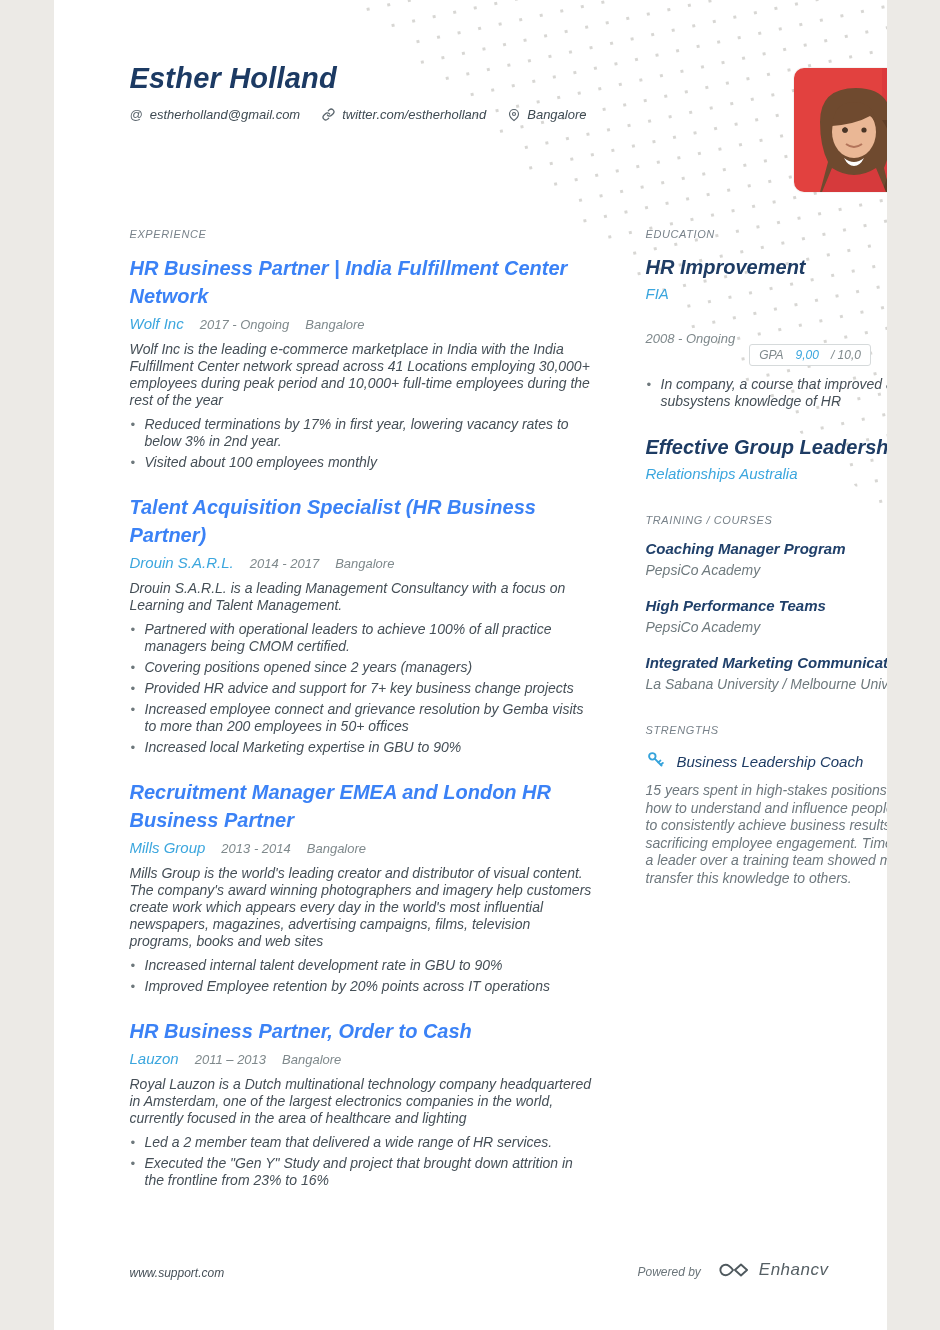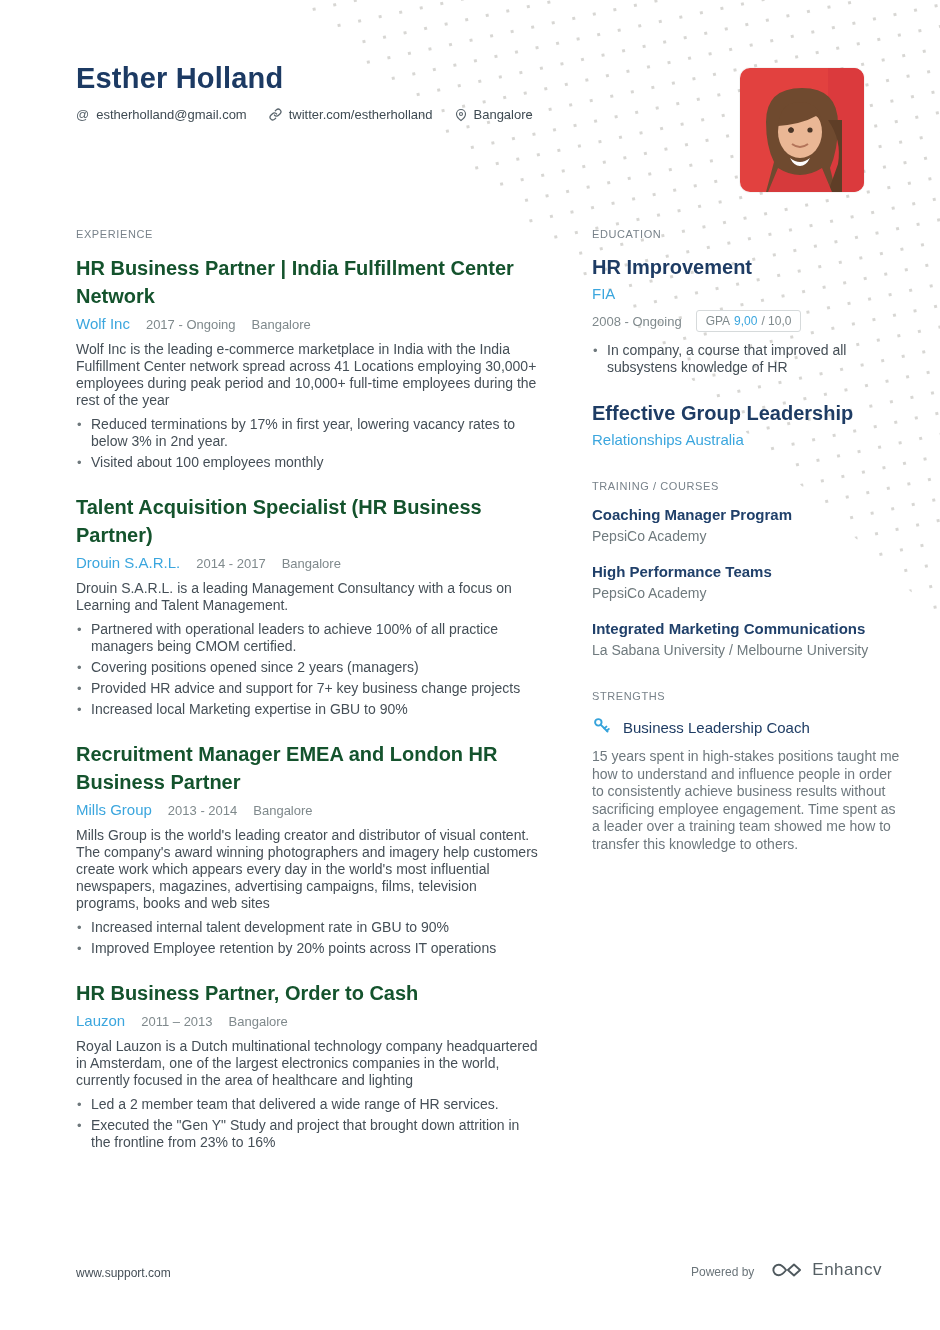--- a/index.html
+++ b/index.html
@@ -1,20 +1,20 @@
 <!DOCTYPE html>
 <html><head>
 <meta charset="utf-8">
 <style>
   * { margin:0; padding:0; box-sizing:border-box; }
   html,body { background:#eceae6; }
   body { font-family:"Liberation Sans", sans-serif; }
   .page {
-    position:relative; width:940px; height:1330px; margin:0 auto;
-    background:#ffffff; overflow:hidden; color:#454f57;
+    position:relative; width:833px; height:1330px; margin:0 auto;
+    background:#ffffff; overflow:hidden; color:#454f57;font-style:italic;
   }
 
   
   .dots-clip {
     position:absolute; left:300px; top:0; width:640px; height:620px;
     clip-path: polygon(0 0, 100% 0, 100% 100%);
     pointer-events:none;
   }
   .dots-inner {
     position:absolute; left:-130px; top:-150px; width:980px; height:980px;
@@ -40,43 +40,43 @@
   .col-left  { position:absolute; left:76px;  top:228px; width:466px; }
   .col-right { position:absolute; left:592px; top:228px; width:314px; }
 
   .sec-label {
     font-size:11px; letter-spacing:.6px; color:#78828a; margin-bottom:14px;
     font-weight:400;
   }
 
   
   .job { margin-bottom:22px; }
-  .job-title { font-size:20px; font-weight:700; color:#14532d; line-height:28px; }
+  .job-title { font-size:20px; font-weight:700; color:#3b82f6; line-height:28px; }
   .meta-row { display:flex; align-items:baseline; gap:16px; margin:5px 0 9px; flex-wrap:wrap; }
   .company { font-size:15px; font-weight:500; color:#3ba6de; }
   .meta { font-size:13px; color:#7f898c; }
   .desc { font-size:14px; line-height:17px; color:#454f57; margin-bottom:7px; }
   ul.bullets { list-style:none; }
   ul.bullets li {
     position:relative; padding-left:15px; font-size:14px; line-height:17px;
     color:#454f57; margin-bottom:4px;
   }
   ul.bullets li::before {
     content:"•"; position:absolute; left:1px; top:0; color:#6e787c; font-size:13px;
   }
 
   
   .edu-item { margin-bottom:24px; }
   .edu-title { font-size:20px; font-weight:700; color:#1e3c64; line-height:27px; }
   .edu-org { font-size:15px; font-weight:500; color:#3ba6de; margin-top:4px; }
   .edu-meta-row { display:flex; align-items:center; gap:14px; margin:8px 0 10px; }
   .gpa-badge {
-    display:inline-flex; align-items:center; gap:4px;
+    display:inline-flex; align-items:center; gap:12px;
     border:1px solid #d6dadb; border-radius:3px; padding:3px 9px;
-    font-size:12px; color:#7f898c; background:#fff;
+    font-size:12px; color:#7f898c; background:#fff;margin-top:34px;
   }
   .gpa-badge .gpa-val { color:#3ba6de; }
 
   
   .train-item { margin-bottom:19px; }
   .train-title { font-size:15px; font-weight:700; color:#20406a; margin-bottom:5px; }
   .train-org { font-size:14px; color:#6f7a7e; }
 
   .gap-before { margin-top:32px; }
 
@@ -172,20 +172,21 @@
       <div class="meta-row">
         <span class="company">Drouin S.A.R.L.</span>
         <span class="meta">2014 - 2017</span>
         <span class="meta">Bangalore</span>
       </div>
       <div class="desc">Drouin S.A.R.L. is a leading Management Consultancy with a focus on Learning and Talent Management.</div>
       <ul class="bullets">
         <li>Partnered with operational leaders to achieve 100% of all practice managers being CMOM certified.</li>
         <li>Covering positions opened since 2 years (managers)</li>
         <li>Provided HR advice and support for 7+ key business change projects</li>
+        <li>Increased employee connect and grievance resolution by Gemba visits to more than 200 employees in 50+ offices</li>
         <li>Increased local Marketing expertise in GBU to 90%</li>
       </ul>
     </div>
 
     <div class="job">
       <div class="job-title">Recruitment Manager EMEA and London HR Business Partner</div>
       <div class="meta-row">
         <span class="company">Mills Group</span>
         <span class="meta">2013 - 2014</span>
         <span class="meta">Bangalore</span>

